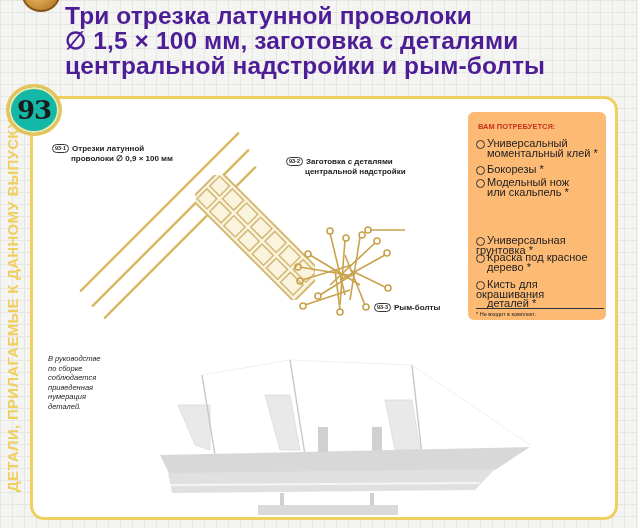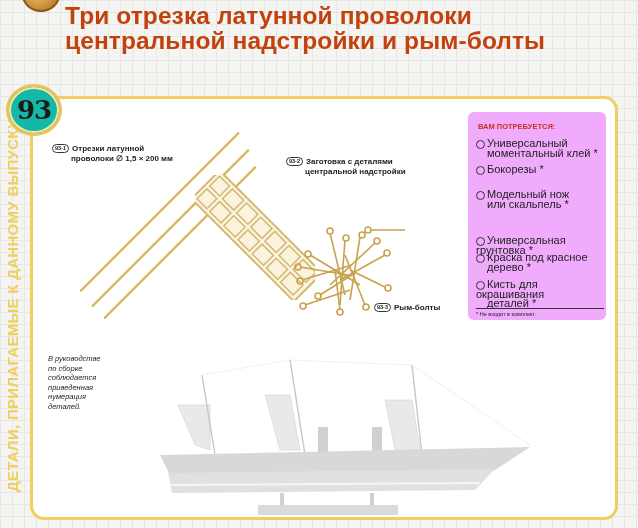--- a/index.html
+++ b/index.html
@@ -12,21 +12,21 @@
     background-size:12px 12px;
     font-family:"Liberation Sans", sans-serif;
   }
   .top-badge {
     position:absolute; left:22px; top:-22px; width:34px; height:30px;
     border-radius:50%; background:radial-gradient(circle at 40% 40%, #f2c36a, #a86a1c);
     border:2px solid #8a5718;
   }
   .title {
     position:absolute; left:65px; top:3px; width:570px;
-    color:#c2410c; font-weight:bold; font-size:24.5px; line-height:25px;
+    color:#4c1d95; font-weight:bold; font-size:24.5px; line-height:25px;
     letter-spacing:0.1px;
   }
   .title div { white-space:nowrap; }
   .panel {
     position:absolute; left:30px; top:96px; width:582px; height:418px;
     background:#fff; border:3px solid #f0cf61; border-radius:0 14px 14px 14px;
     border-top-left-radius:0;
   }
   .issue-badge {
     position:absolute; left:6px; top:84px; width:50px; height:46px; border-radius:50%;
@@ -43,21 +43,21 @@
   .part-label {
     position:absolute; font-size:8px; font-weight:bold; color:#222; line-height:10px;
   }
   .part-num {
     display:inline-block; border:1px solid #333; border-radius:6px; font-size:5.5px;
     padding:0 2px; line-height:7px; margin-right:3px; vertical-align:1px; font-weight:bold;
   }
   .part-label .l2 { padding-left:19px; }
   .needs {
     position:absolute; left:468px; top:112px; width:138px; height:208px;
-    background:#f0abfc; border-radius:6px;
+    background:#fdba74; border-radius:6px;
   }
   .needs-title {
     position:absolute; left:10px; top:10px; color:#c8321e; font-weight:bold; font-size:7.5px;
   }
   .need-item { position:absolute; left:8px; font-size:11px; color:#222; line-height:9px; }
   .need-item .circ {
     display:inline-block; width:7px; height:7px; border:1px solid #333; border-radius:50%;
     vertical-align:-2px; margin-right:2px;
   }
   .need-item .l2 { padding-left:11px; }
@@ -70,34 +70,35 @@
   .wire { position:absolute; height:3px; background:linear-gradient(#f5e3a8,#c9a552,#f2dfa0); transform-origin:0 50%; border-radius:2px; }
   svg { position:absolute; }
 </style>
 </head>
 <body>
 
 <div class="top-badge"></div>
 
 <div class="title">
   <div>Три отрезка латунной проволоки</div>
+  <div>∅ 1,5 × 100 мм, заготовка с деталями</div>
   <div>центральной надстройки и рым-болты</div>
 </div>
 
 <div class="panel"></div>
 <div class="issue-badge">93</div>
 <div class="side-label">ДЕТАЛИ, ПРИЛАГАЕМЫЕ К ДАННОМУ ВЫПУСКУ</div>
 
 <div class="wire" style="left:80px;top:290px;width:225px;transform:rotate(-45deg);"></div>
 <div class="wire" style="left:92px;top:305px;width:222px;transform:rotate(-45deg);"></div>
 <div class="wire" style="left:104px;top:317px;width:215px;transform:rotate(-45deg);"></div>
 
 <div class="part-label" style="left:52px;top:144px;">
   <div><span class="part-num">93-1</span><span>Отрезки латунной</span></div>
-  <div class="l2">проволоки ∅ 1,5 × 200 мм</div>
+  <div class="l2">проволоки ∅ 0,9 × 100 мм</div>
 </div>
 
 <div class="part-label" style="left:286px;top:157px;">
   <div><span class="part-num">93-2</span><span>Заготовка с деталями</span></div>
   <div class="l2">центральной надстройки</div>
 </div>
 
 <div class="part-label" style="left:374px;top:303px;">
   <div><span class="part-num">93-3</span><span>Рым-болты</span></div>
 </div>
@@ -160,21 +161,21 @@
 <div class="needs">
   <div class="needs-title">ВАМ ПОТРЕБУЕТСЯ:</div>
 
   <div class="need-item" style="top:27px;">
     <div><span class="circ"></span><span>Универсальный</span></div>
     <div class="l2">моментальный клей *</div>
   </div>
   <div class="need-item" style="top:53px;">
     <div><span class="circ"></span><span>Бокорезы *</span></div>
   </div>
-  <div class="need-item" style="top:78px;">
+  <div class="need-item" style="top:66px;">
     <div><span class="circ"></span><span>Модельный нож</span></div>
     <div class="l2">или скальпель *</div>
   </div>
   <div class="need-item" style="top:124px;">
     <div><span class="circ"></span><span>Универсальная грунтовка *</span></div>
   </div>
   <div class="need-item" style="top:141px;">
     <div><span class="circ"></span><span>Краска под красное</span></div>
     <div class="l2">дерево *</div>
   </div>

